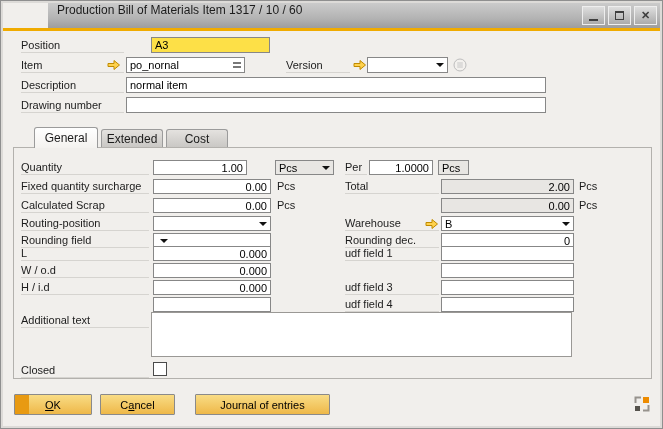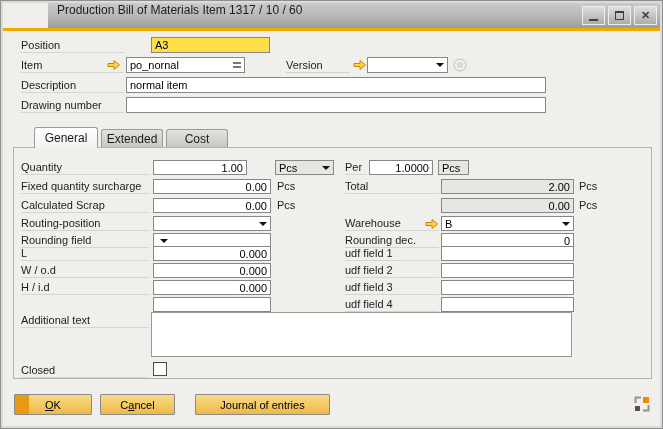--- a/index.html
+++ b/index.html
@@ -227,21 +227,20 @@
   <div class="lbl" style="left:344px;top:232px;width:94px">Rounding dec.</div>
   <div class="fld num" style="left:440px;top:232px;width:133px">
       <span class="val">0</span>
     </div>
 
   <div class="lbl" style="left:344px;top:245px;width:94px">udf field 1</div>
   <div class="fld" style="left:440px;top:245px;width:133px">
       <span class="val"></span>
     </div>
 
-  <div class="lbl" style="left:344px;top:262px;width:94px">udf field 2</div>
   <div class="fld" style="left:440px;top:262px;width:133px">
       <span class="val"></span>
     </div>
 
   <div class="lbl" style="left:344px;top:279px;width:94px">udf field 3</div>
   <div class="fld" style="left:440px;top:279px;width:133px">
       <span class="val"></span>
     </div>
 
   <div class="lbl" style="left:344px;top:296px;width:94px">udf field 4</div>

